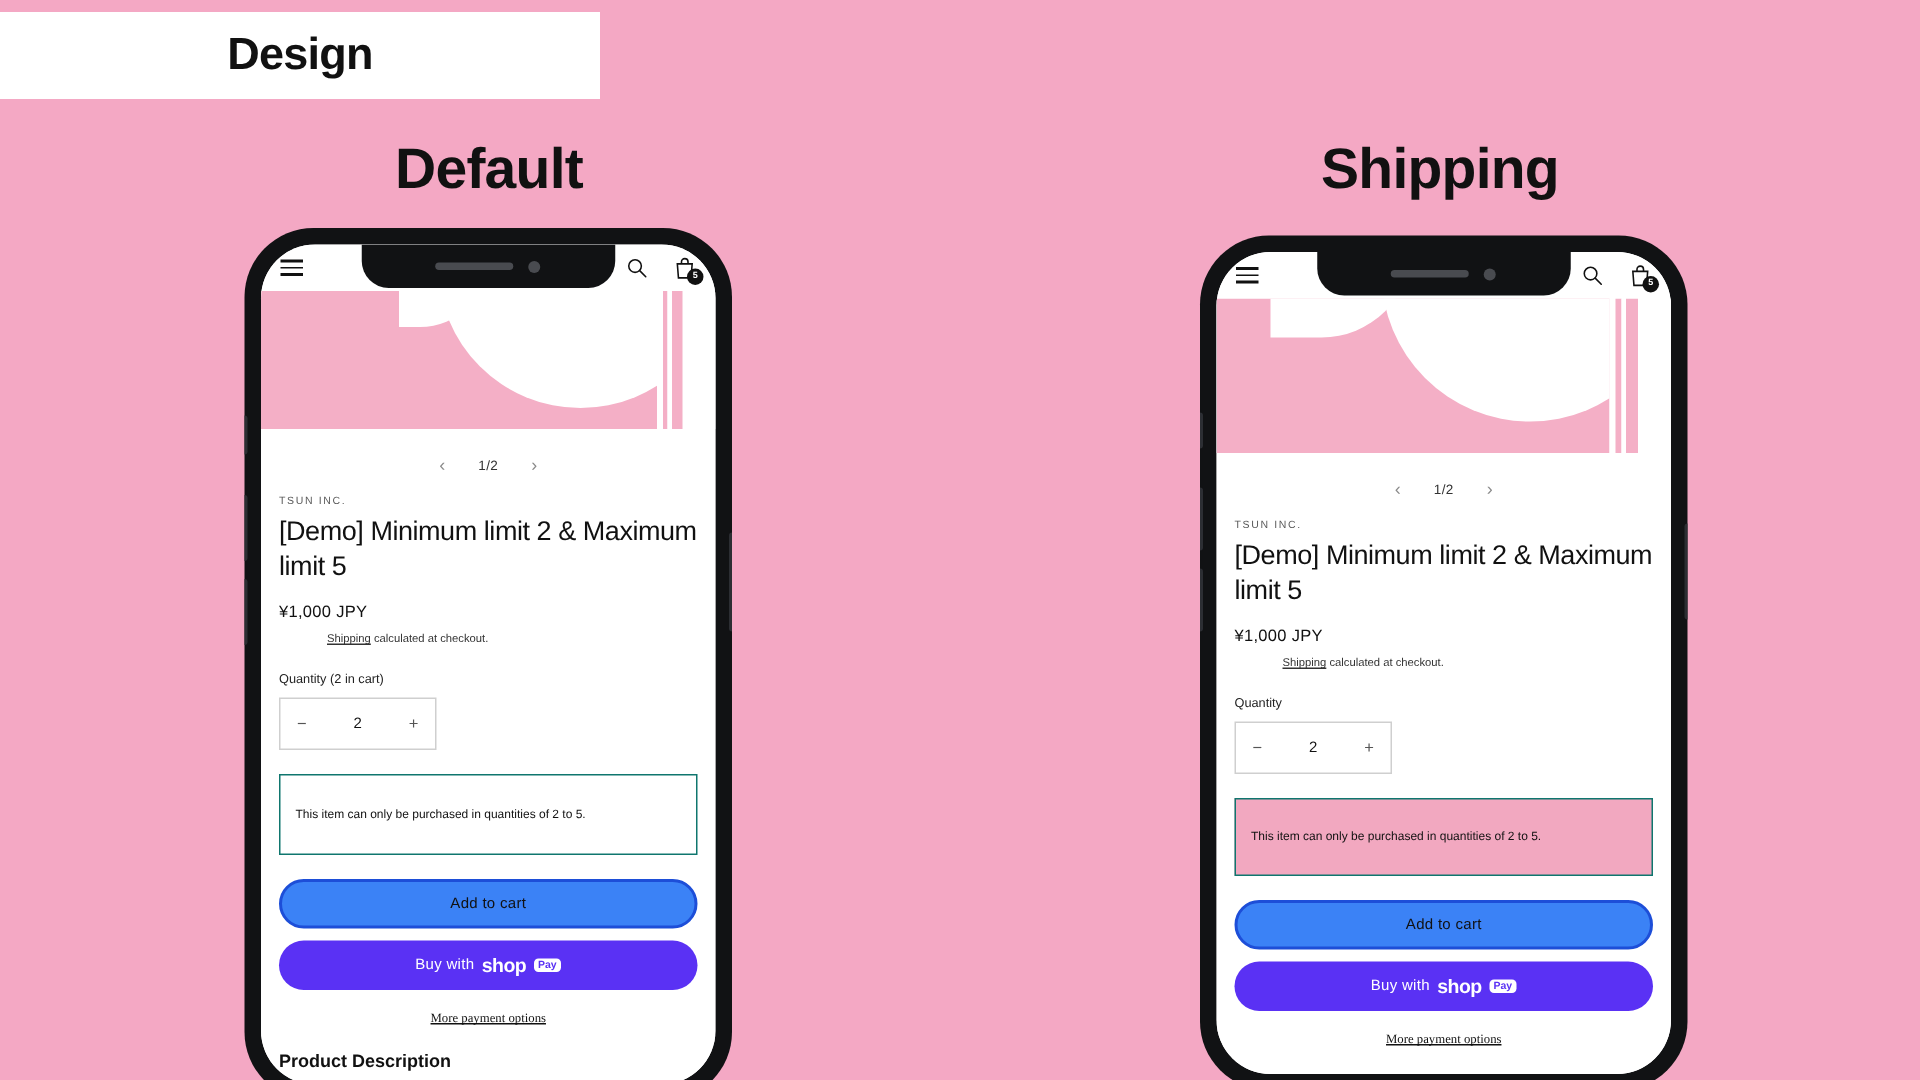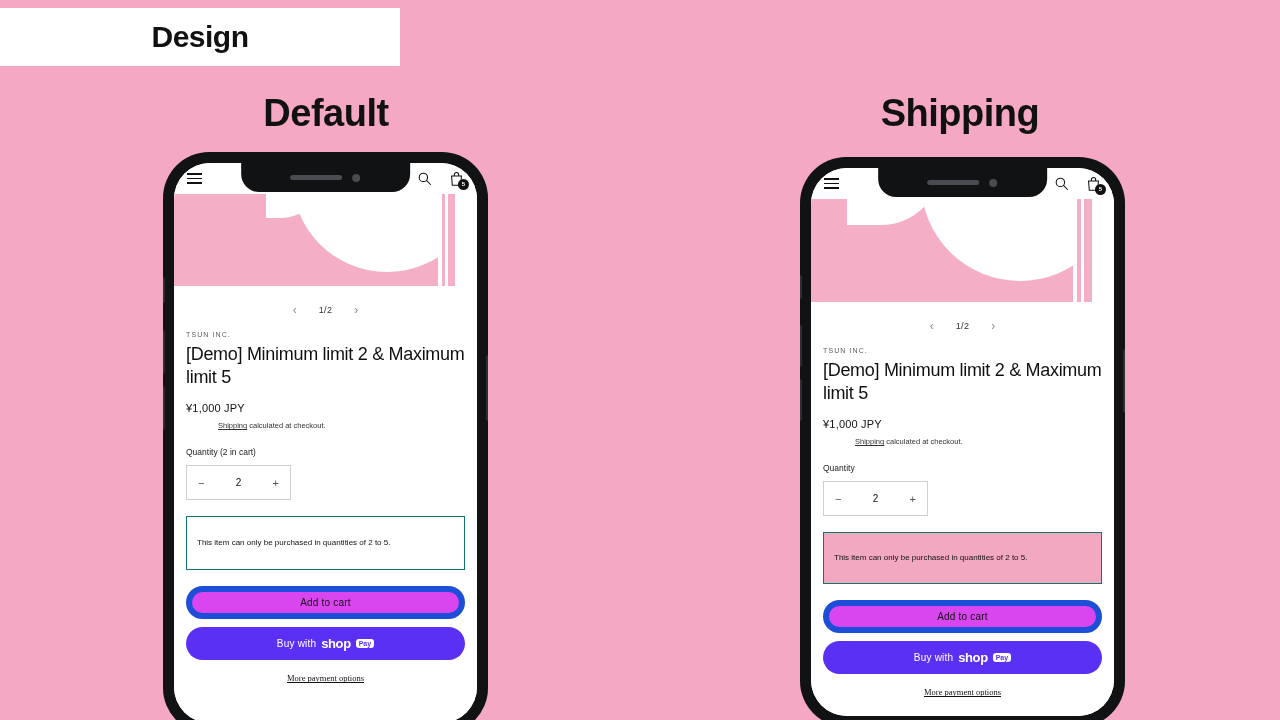--- a/index.html
+++ b/index.html
@@ -126,21 +126,21 @@
   .qty-box .sym { font-size:11px; color:#555; }
   .qty-box .val { font-size:10px; color:#111; }
 
   .notice {
     border:1px solid #0f766e;
     font-size:8px; line-height:1.55; color:#111;
     display:flex; align-items:center;
   }
 
   .btn-cart {
-    border:6px solid #1d4ed8; background:#d946ef; border-radius:999px;
+    border:2px solid #1d4ed8; background:#3b82f6; border-radius:999px;
     display:flex; align-items:center; justify-content:center;
     font-size:10px; color:#111; letter-spacing:0.2px;
   }
   .btn-shop {
     background:#5a31f4; border-radius:999px;
     display:flex; align-items:center; justify-content:center; gap:5px;
     color:#fff;
   }
   .btn-shop .bw { font-size:10px; font-weight:400; letter-spacing:0.2px; }
   .btn-shop .shop { font-size:13px; font-weight:700; letter-spacing:-0.4px; }
@@ -253,20 +253,21 @@
           <span class="bw">Buy with</span>
           <span class="shop">shop</span>
           <span class="pay">Pay</span>
         </div>
 
         <div class="more-pay" style="margin-top:13px;">
           <span>More payment options</span>
         </div>
       </div>
 
+      <div class="prod-desc-cut" style="margin-top:17px;">Product Description</div>
     </div>
   </div>
 </div>
 
 <div class="phone" id="phone-right" style="left:800px; top:157px; width:325px; height:570px;">
 
   <div class="btn-side" style="left:-2px; top:118px; width:4px; height:24px;"></div>
   <div class="btn-side" style="left:-3px; top:168px; width:5px; height:42px;"></div>
   <div class="btn-side" style="left:-3px; top:222px; width:5px; height:42px;"></div>
   <div class="btn-side" style="right:-3px; top:192px; width:5px; height:64px;"></div>

